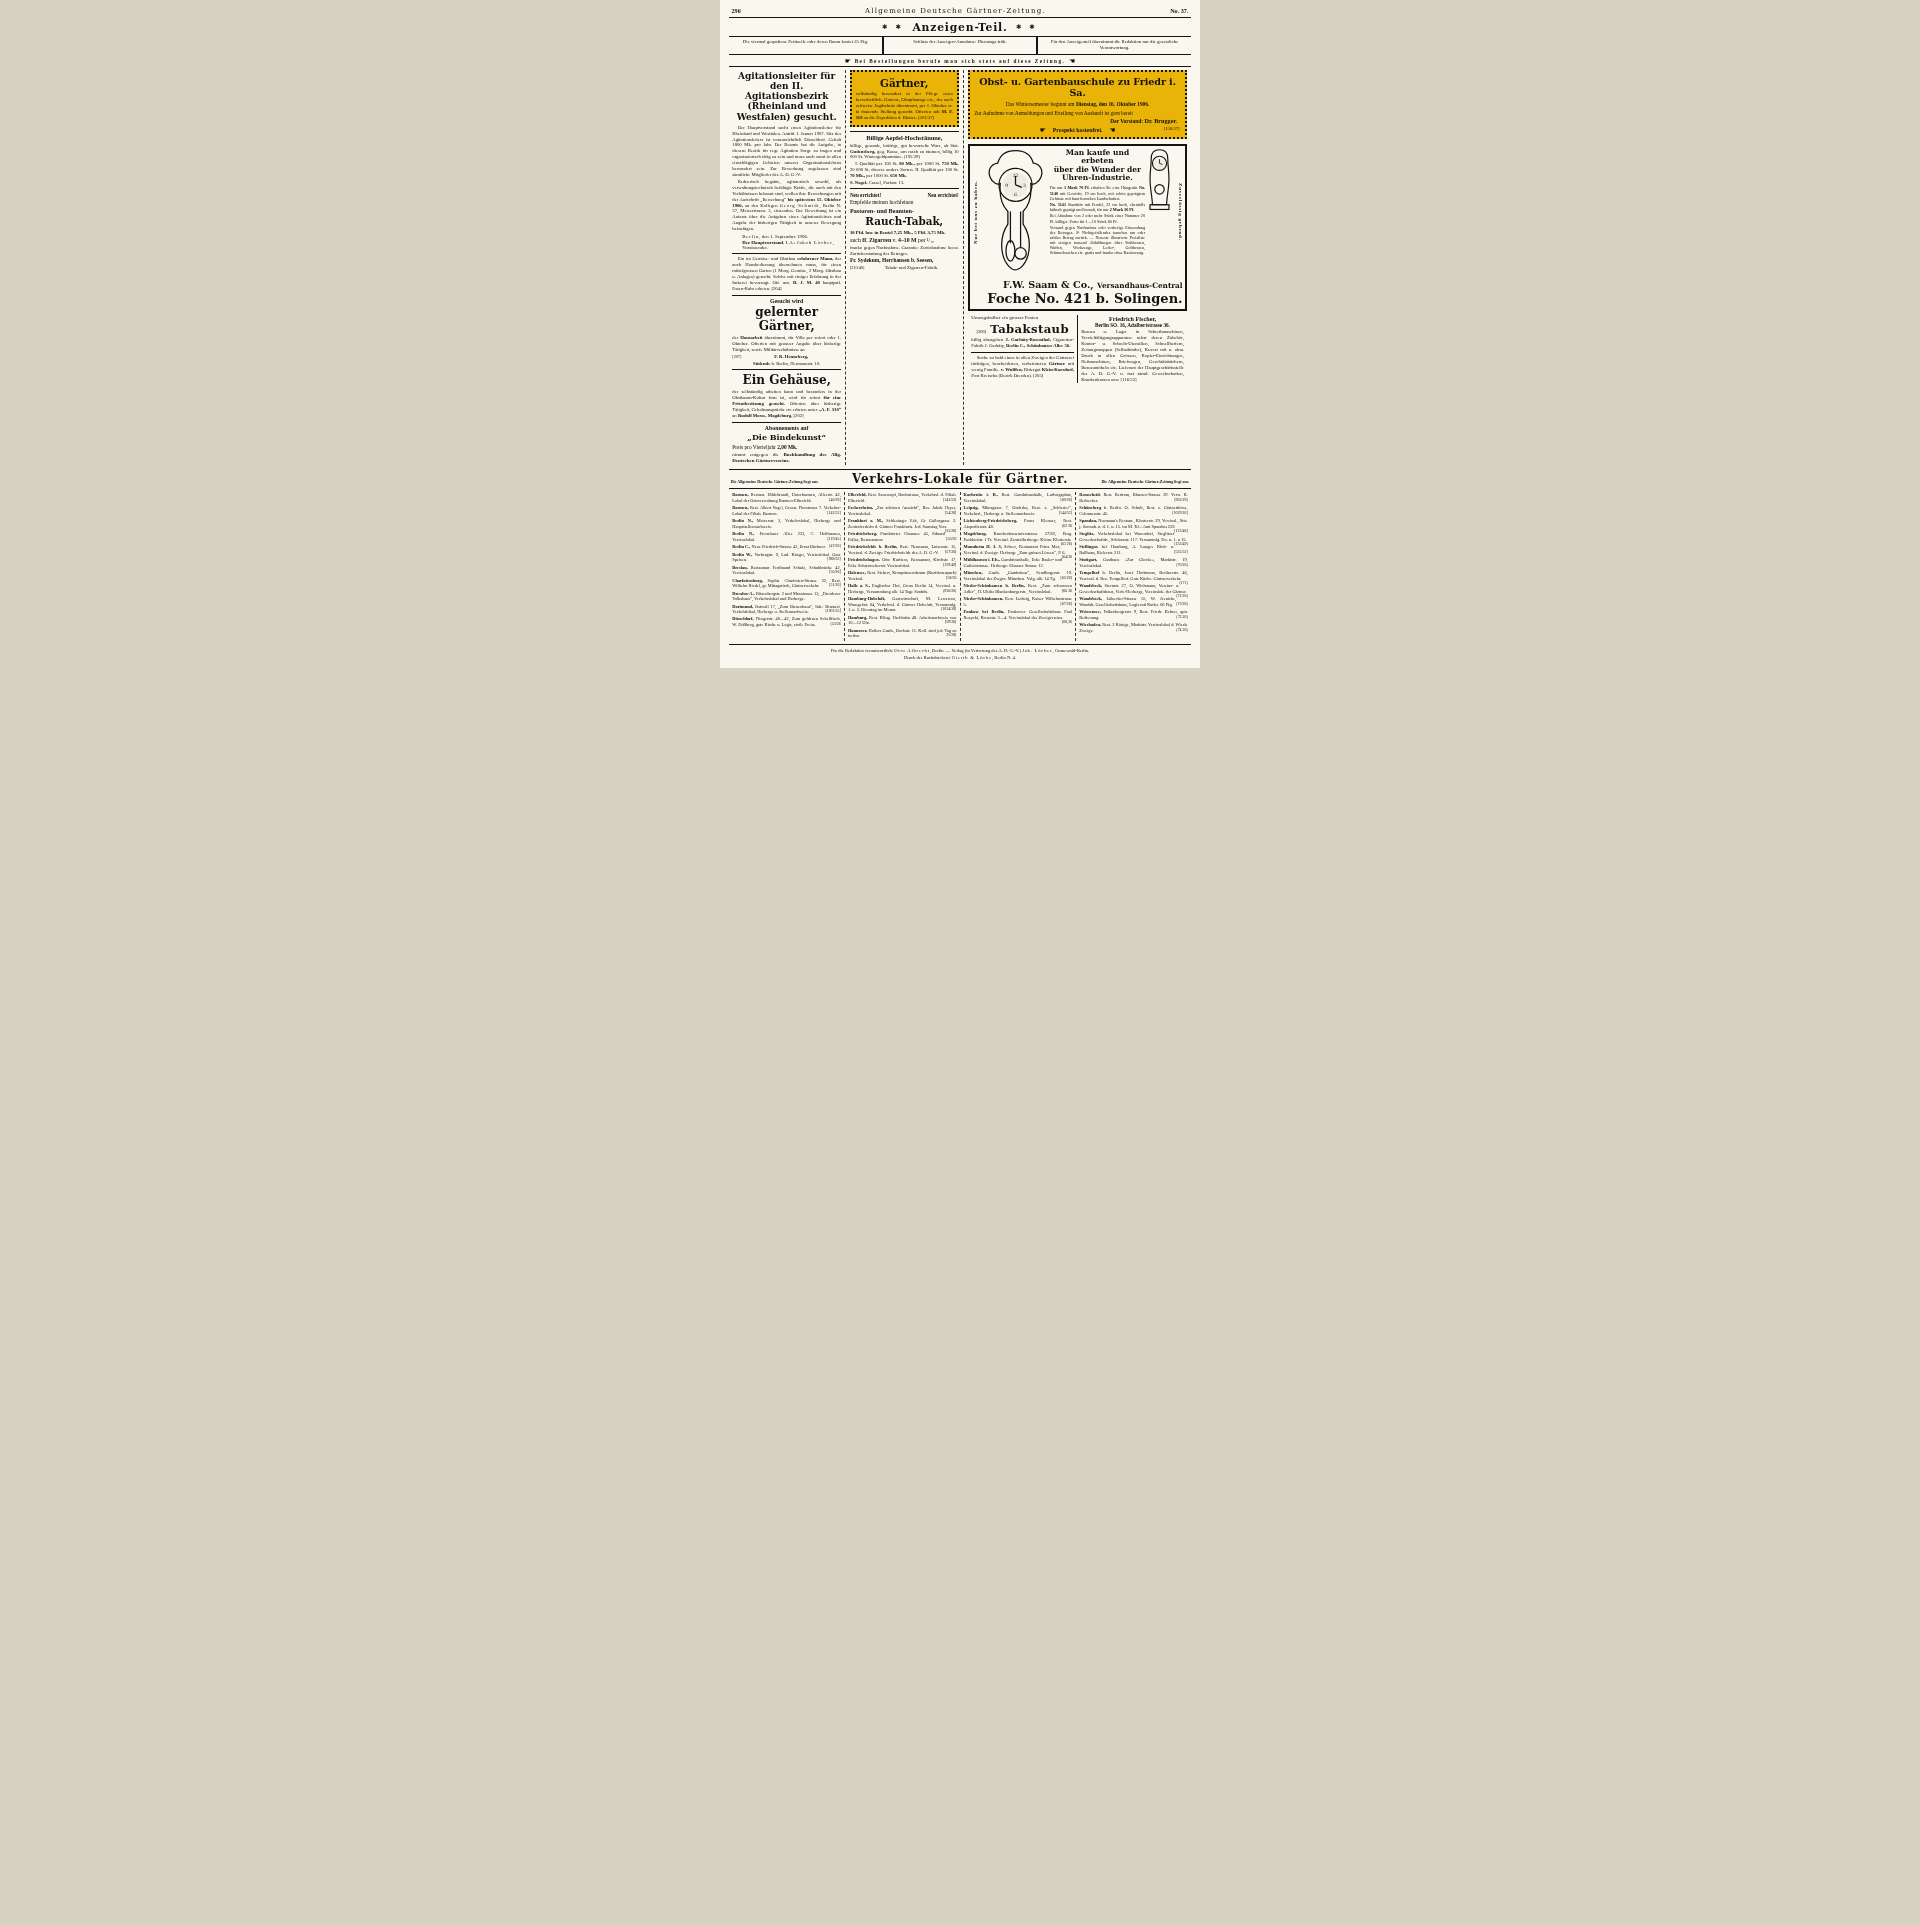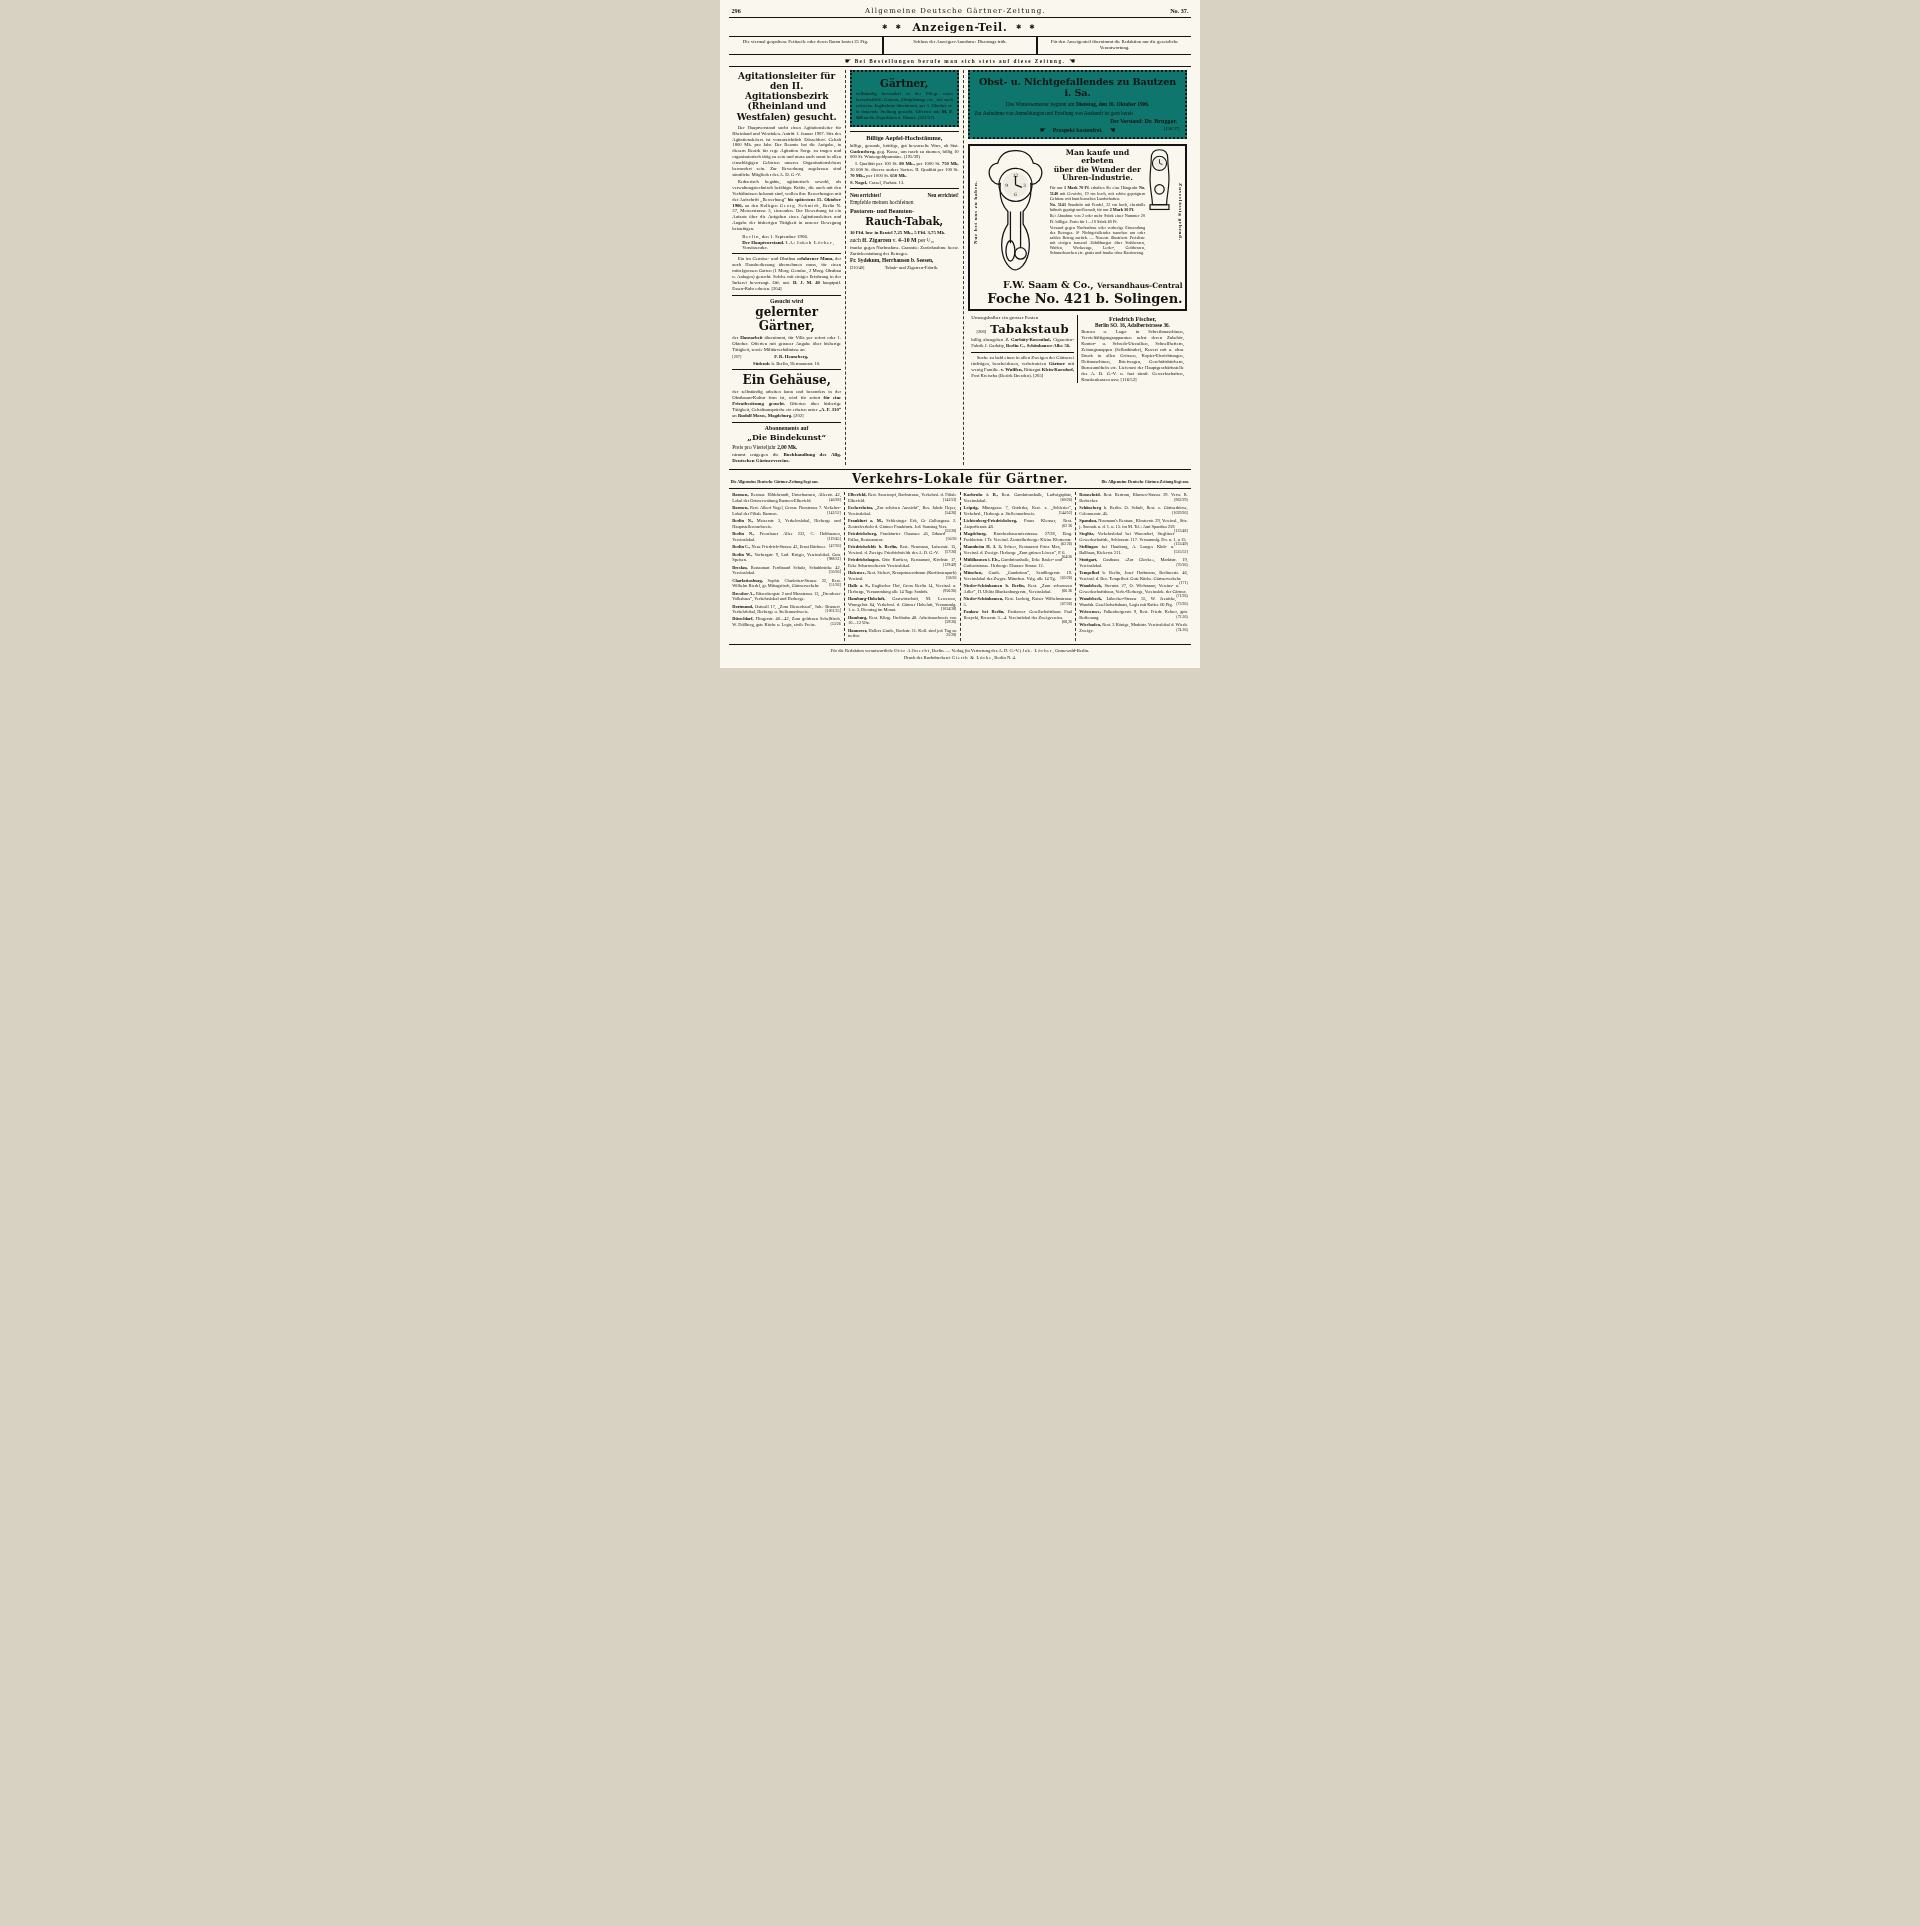--- a/index.html
+++ b/index.html
@@ -33,21 +33,21 @@
   p.body.noind{text-indent:0;}
   .adrule{border:0;border-top:1.2px solid #141414;margin:2.7px 0;}
   .ref{float:right;font-size:4.2px;}
   
   .art-title{font-family:"DejaVu Serif",serif;font-weight:bold;font-size:9px;line-height:1.12;text-align:center;margin:0.8px 0 3.1px;}
   .art-sig{font-size:4.9px;margin:1.5px 0 0 10px;}
   
   .ad-center{text-align:center;}
   .kicker{font-size:5.8px;font-weight:bold;text-align:center;margin:1.5px 0 0;}
   .display-xl{font-family:"DejaVu Serif",serif;font-weight:bold;text-align:center;margin:0.8px 0 2.3px;}
-  .boxed{border:2.7px dotted #141414;padding:3.1px 3.9px;margin:0 0 3.9px;background:#0f766e;}
+  .boxed{border:2.7px dotted #141414;padding:3.1px 3.9px;margin:0 0 3.9px;background:#eab308;}
   
   .aepfel-head{font-size:6.4px;font-weight:bold;text-align:center;margin:2.3px 0 1.2px;}
   .neu-row{display:flex;justify-content:space-between;font-weight:bold;font-size:5.2px;margin-top:1.5px;}
   
   .schule-title{font-family:"DejaVu Serif",serif;font-weight:bold;font-size:9.6px;text-align:center;margin:0.8px 0 3.1px;letter-spacing:-0.1px;}
   .schule-line{font-size:5.4px;text-align:center;margin:0 0 2.3px;}
   .schule-line2{font-size:5.2px;text-align:justify;margin:0 0 0.8px;}
   .vorstand-row{display:flex;justify-content:space-between;font-size:5.4px;padding:0 3.9px;}
   .prospekt-row{display:flex;justify-content:center;align-items:baseline;gap:3.1px;font-size:5.8px;font-weight:bold;margin-top:2.3px;position:relative;}
   .prospekt-row .refnum{position:absolute;right:1.5px;font-weight:normal;font-size:4.6px;}
@@ -186,21 +186,21 @@
             <span style="display:block;text-align:center">Tabak- und Zigarren-Fabrik.</span>
           </p>
       </div>
     </div>
 
     <div class="vsep"></div>
 
     <div class="col right">
 
       <div class="boxed">
-        <h2 class="schule-title">Obst- u. Nichtgefallendes zu Bautzen i. Sa.</h2>
+        <h2 class="schule-title">Obst- u. Gartenbauschule zu Friedr i. Sa.</h2>
         <p class="schule-line"><span>Das Wintersemester beginnt am </span><span class="b">Dienstag, den 16. Oktober 1906.</span></p>
         <p class="schule-line2">Zur Aufnahme von Anmeldungen und Erteilung von Auskunft ist gern bereit</p>
         <div class="vorstand-row">
           <span></span>
           <span><span class="b">Der Vorstand:</span> <span class="b" style="font-size:6.2px">Dr. Brugger.</span></span>
         </div>
         <div class="prospekt-row">
           <span class="hand">☛</span>
           <span>Prospekt kostenfrei.</span>
           <span class="hand">☚</span>

